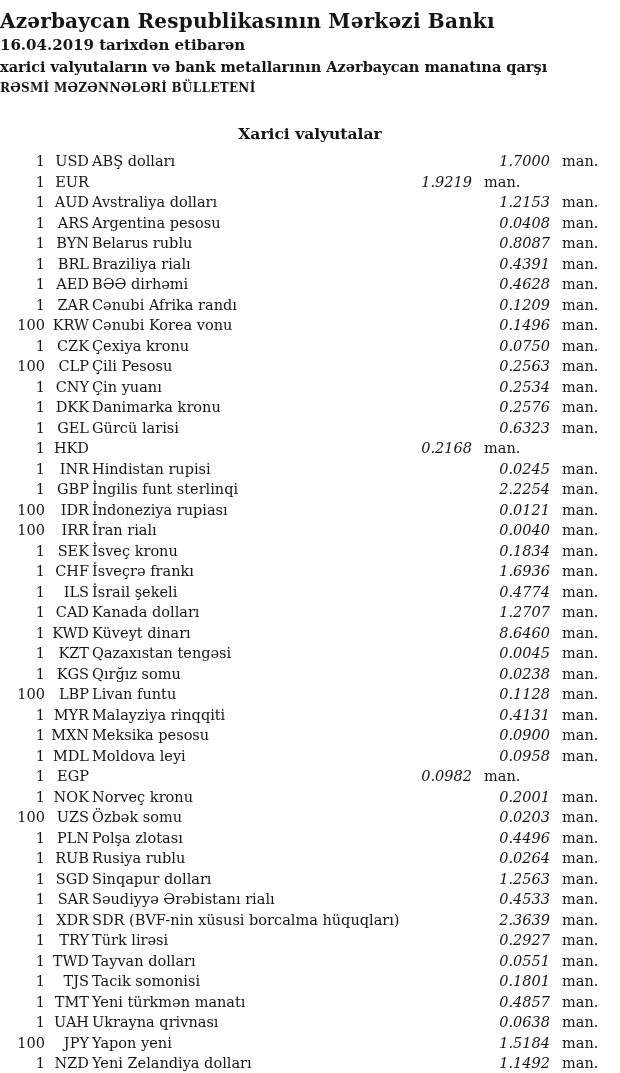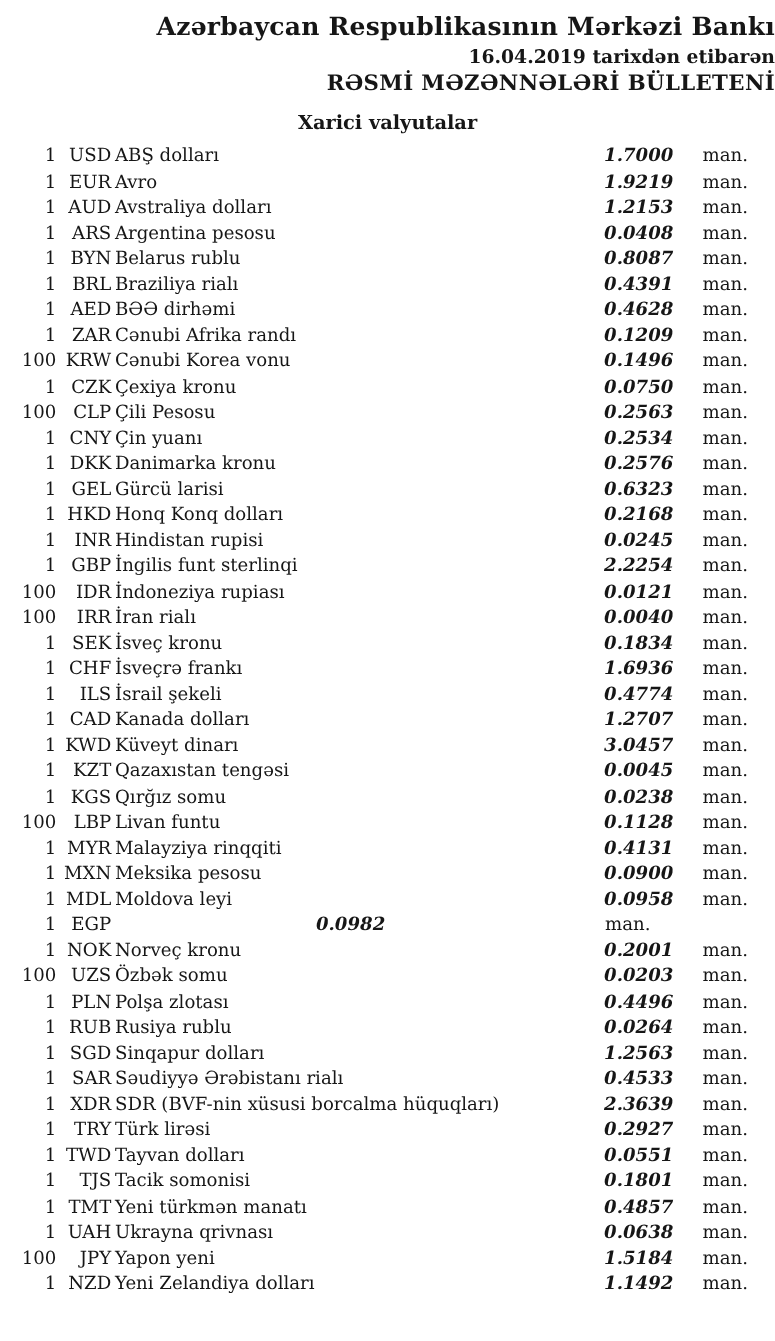--- a/index.html
+++ b/index.html
@@ -10,93 +10,93 @@
   .page {
     position: relative;
     width: 620px;
     height: 1073px;
     background: #ffffff;
     color: #161616;
     font-family: "DejaVu Serif", "Liberation Serif", serif;
     overflow: hidden;
   }
   .header {
-    text-align: right;
+    text-align: left;
     padding-top: 8px;
   }
   .doc-title {
     font-size: 20px;
     font-weight: bold;
     line-height: 27px;
     letter-spacing: 0.2px;
   }
   .doc-dateline {
     font-size: 15px;
     font-weight: bold;
     line-height: 21px;
   }
   .doc-subtitle {
     font-size: 14.5px;
     font-weight: bold;
     line-height: 21px;
   }
   .doc-bulletin {
-    font-size: 17px;
+    font-size: 12px;
     font-weight: bold;
     line-height: 22px;
     letter-spacing: 0.3px;
   }
   .section-title {
     text-align: center;
     font-size: 15.5px;
     font-weight: bold;
     line-height: 16px;
-    margin-top: 12px;
+    margin-top: 27px;
   }
   .rates {
     margin-top: 9px;
   }
   .row {
     display: grid;
     grid-template-columns: 45px 44px 1fr 78px 70px;
     height: 20.5px;
     line-height: 20.5px;
     font-size: 14.5px;
     white-space: nowrap;
   }
   .cell-qty  { text-align: right; }
   .cell-code { text-align: right; }
   .cell-name { padding-left: 3px; overflow: hidden; }
-  .cell-rate { text-align: center; font-weight: bold; font-style: italic; }
+  .cell-rate { text-align: right; font-weight: normal; font-style: italic; }
   .cell-unit { padding-left: 12px; }
 </style>
 </head>
 <body>
 
 <div class="page">
   <div class="header">
     <div class="doc-title">Azərbaycan Respublikasının Mərkəzi Bankı</div>
     <div class="doc-dateline">16.04.2019 tarixdən etibarən</div>
+    <div class="doc-subtitle">xarici valyutaların və bank metallarının Azərbaycan manatına qarşı</div>
     <div class="doc-bulletin">RƏSMİ MƏZƏNNƏLƏRİ BÜLLETENİ</div>
   </div>
 
   <div class="section-title">Xarici valyutalar</div>
 
   <div class="rates">
       <div class="row">
         <span class="cell-qty">1</span>
         <span class="cell-code">USD</span>
         <span class="cell-name">ABŞ dolları</span>
         <span class="cell-rate">1.7000</span>
         <span class="cell-unit">man.</span>
       </div>
       <div class="row">
         <span class="cell-qty">1</span>
         <span class="cell-code">EUR</span>
-        <span class="cell-name">Avro</span>
         <span class="cell-rate">1.9219</span>
         <span class="cell-unit">man.</span>
       </div>
       <div class="row">
         <span class="cell-qty">1</span>
         <span class="cell-code">AUD</span>
         <span class="cell-name">Avstraliya dolları</span>
         <span class="cell-rate">1.2153</span>
         <span class="cell-unit">man.</span>
       </div>
@@ -173,21 +173,20 @@
       <div class="row">
         <span class="cell-qty">1</span>
         <span class="cell-code">GEL</span>
         <span class="cell-name">Gürcü larisi</span>
         <span class="cell-rate">0.6323</span>
         <span class="cell-unit">man.</span>
       </div>
       <div class="row">
         <span class="cell-qty">1</span>
         <span class="cell-code">HKD</span>
-        <span class="cell-name">Honq Konq dolları</span>
         <span class="cell-rate">0.2168</span>
         <span class="cell-unit">man.</span>
       </div>
       <div class="row">
         <span class="cell-qty">1</span>
         <span class="cell-code">INR</span>
         <span class="cell-name">Hindistan rupisi</span>
         <span class="cell-rate">0.0245</span>
         <span class="cell-unit">man.</span>
       </div>
@@ -237,21 +236,21 @@
         <span class="cell-qty">1</span>
         <span class="cell-code">CAD</span>
         <span class="cell-name">Kanada dolları</span>
         <span class="cell-rate">1.2707</span>
         <span class="cell-unit">man.</span>
       </div>
       <div class="row">
         <span class="cell-qty">1</span>
         <span class="cell-code">KWD</span>
         <span class="cell-name">Küveyt dinarı</span>
-        <span class="cell-rate">3.0457</span>
+        <span class="cell-rate">8.6460</span>
         <span class="cell-unit">man.</span>
       </div>
       <div class="row">
         <span class="cell-qty">1</span>
         <span class="cell-code">KZT</span>
         <span class="cell-name">Qazaxıstan tengəsi</span>
         <span class="cell-rate">0.0045</span>
         <span class="cell-unit">man.</span>
       </div>
       <div class="row">

